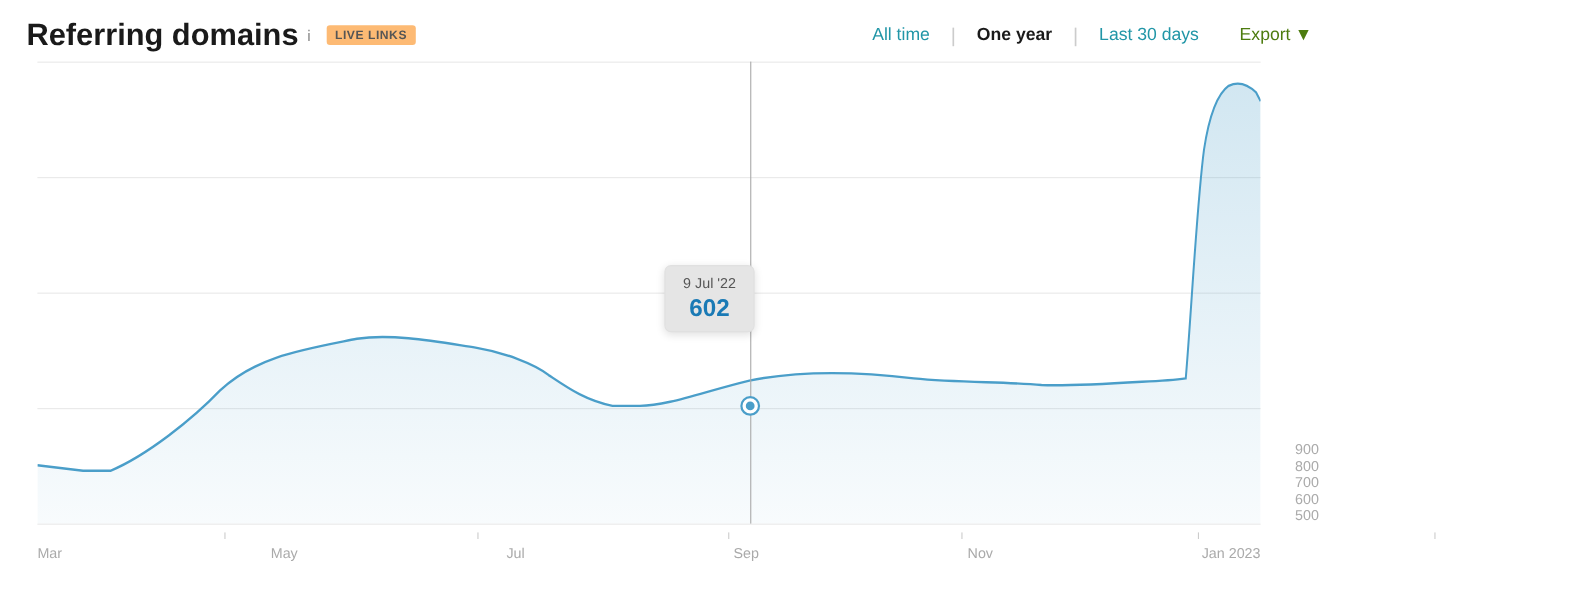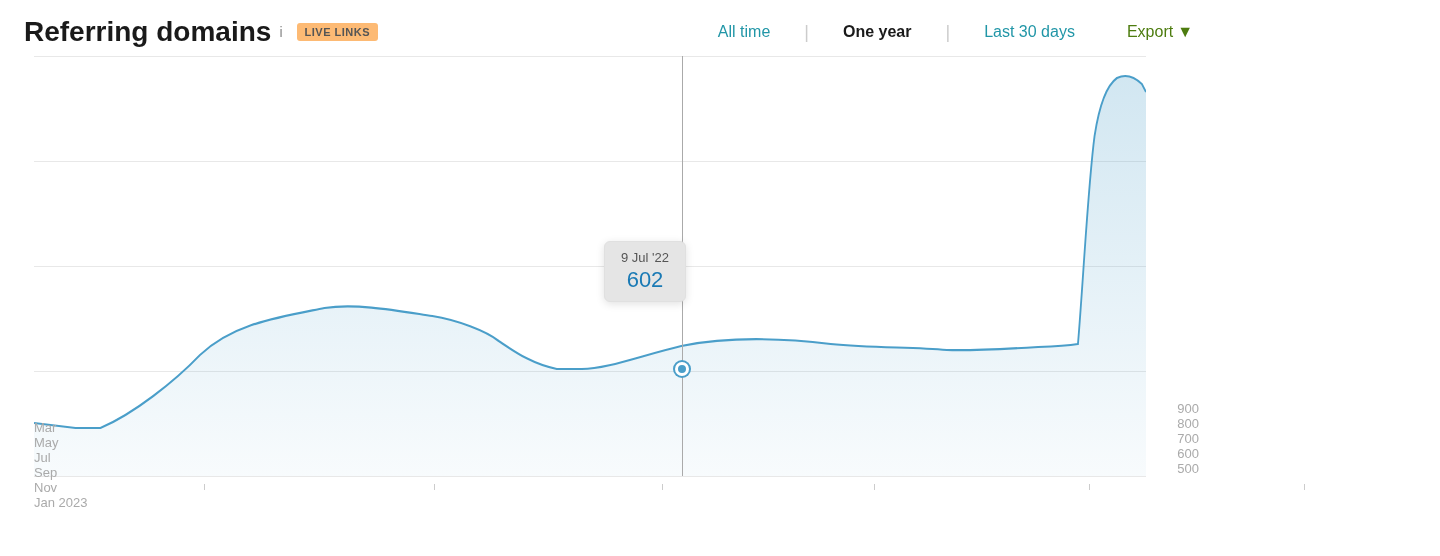--- a/index.html
+++ b/index.html
@@ -40,21 +40,21 @@
       font-weight: 700;
       letter-spacing: 0.5px;
       padding: 3px 8px;
       border-radius: 3px;
       text-transform: uppercase;
       margin-right: auto;
     }
     .time-filters {
       display: flex;
       align-items: center;
-      gap: 16px;
+      gap: 1px;
     }
     .time-btn {
       font-size: 16px;
       color: #2196a7;
       background: none;
       border: none;
       cursor: pointer;
       padding: 4px 18px;
       font-family: inherit;
     }
@@ -100,21 +100,20 @@
       color: #aaa;
       text-align: right;
     }
     .x-axis {
       position: absolute;
       bottom: 20px;
       left: 10px;
       right: 65px;
       display: flex;
       justify-content: space-between;
-      flex-direction: column;
     }
     .x-label {
       font-size: 13px;
       color: #aaa;
     }
     .grid-lines {
       position: absolute;
       top: 0;
       left: 10px;
       right: 65px;
@@ -145,21 +144,21 @@
       box-shadow: 0 2px 8px rgba(0,0,0,0.12);
       pointer-events: none;
     }
     .tooltip-date {
       font-size: 13px;
       color: #555;
       margin-bottom: 2px;
     }
     .tooltip-value {
       font-size: 22px;
-      font-weight: 400;
+      font-weight: 700;
       color: #1a7ab5;
     }
     .crosshair-line {
       position: absolute;
       width: 1px;
       background: #aaa;
       top: 0;
       height: 420px;
     }
     .crosshair-dot {

